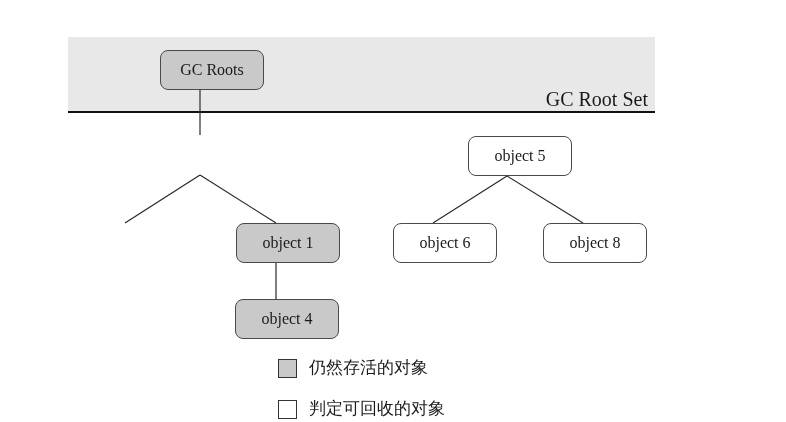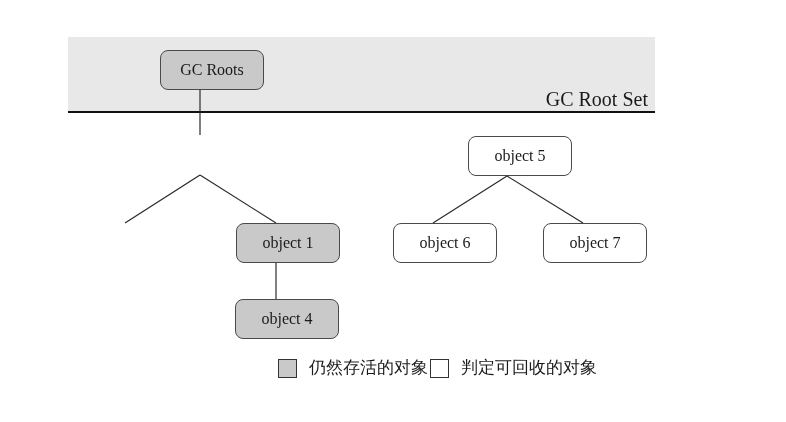--- a/index.html
+++ b/index.html
@@ -38,21 +38,21 @@
   #node-gc-roots{left:160px;top:50px;}
   #node-object-1{left:161px;top:135px;}
   #node-object-2{left:85px;top:223px;}
   #node-object-3{left:236px;top:223px;}
   #node-object-4{left:235px;top:299px;}
   #node-object-5{left:468px;top:136px;}
   #node-object-6{left:393px;top:223px;}
   #node-object-7{left:543px;top:223px;}
   .legend{
     position:absolute;left:278px;top:357px;
-    display:flex;flex-direction:row;gap:2px;
+    display:flex;flex-direction:column;gap:19px;
   }
   .legend-row{display:flex;align-items:center;}
   .swatch{
     width:19px;height:19px;box-sizing:border-box;border:1.6px solid #333333;flex:0 0 auto;
   }
   .swatch.alive-swatch{background:var(--alive-fill);}
   .swatch.dead-swatch{background:var(--dead-fill);}
   .legend-label{margin-left:12px;font-size:17px;line-height:22px;white-space:nowrap;}
 </style>
 </head>
@@ -70,21 +70,21 @@
     <line x1="276" y1="263" x2="276" y2="299"></line>
     <line x1="507" y1="176" x2="433" y2="223"></line>
     <line x1="507" y1="176" x2="583" y2="223"></line>
   </svg>
 
   <div class="node alive" id="node-gc-roots">GC Roots</div>
   <div class="node alive" id="node-object-3">object 1</div>
   <div class="node alive" id="node-object-4">object 4</div>
   <div class="node dead" id="node-object-5">object 5</div>
   <div class="node dead" id="node-object-6">object 6</div>
-  <div class="node dead" id="node-object-7">object 7</div>
+  <div class="node dead" id="node-object-7">object 8</div>
 
   <div class="legend">
     <div class="legend-row">
       <span class="swatch alive-swatch"></span>
       <span class="legend-label">仍然存活的对象</span>
     </div>
     <div class="legend-row">
       <span class="swatch dead-swatch"></span>
       <span class="legend-label">判定可回收的对象</span>
     </div>

